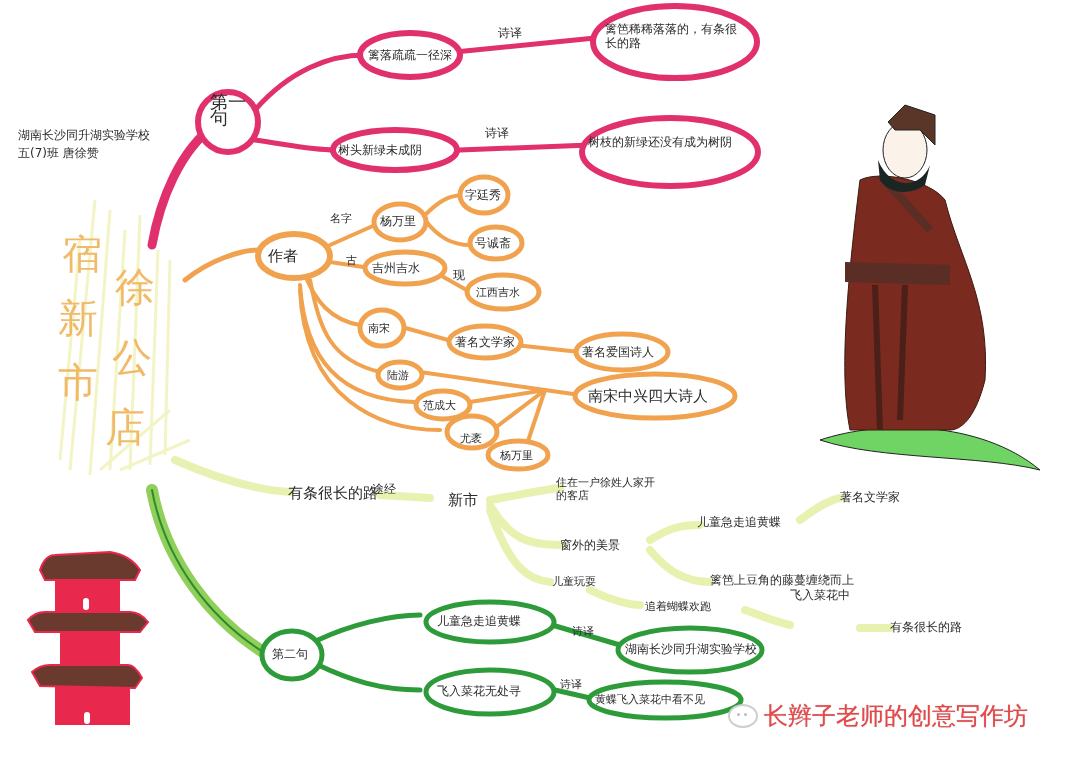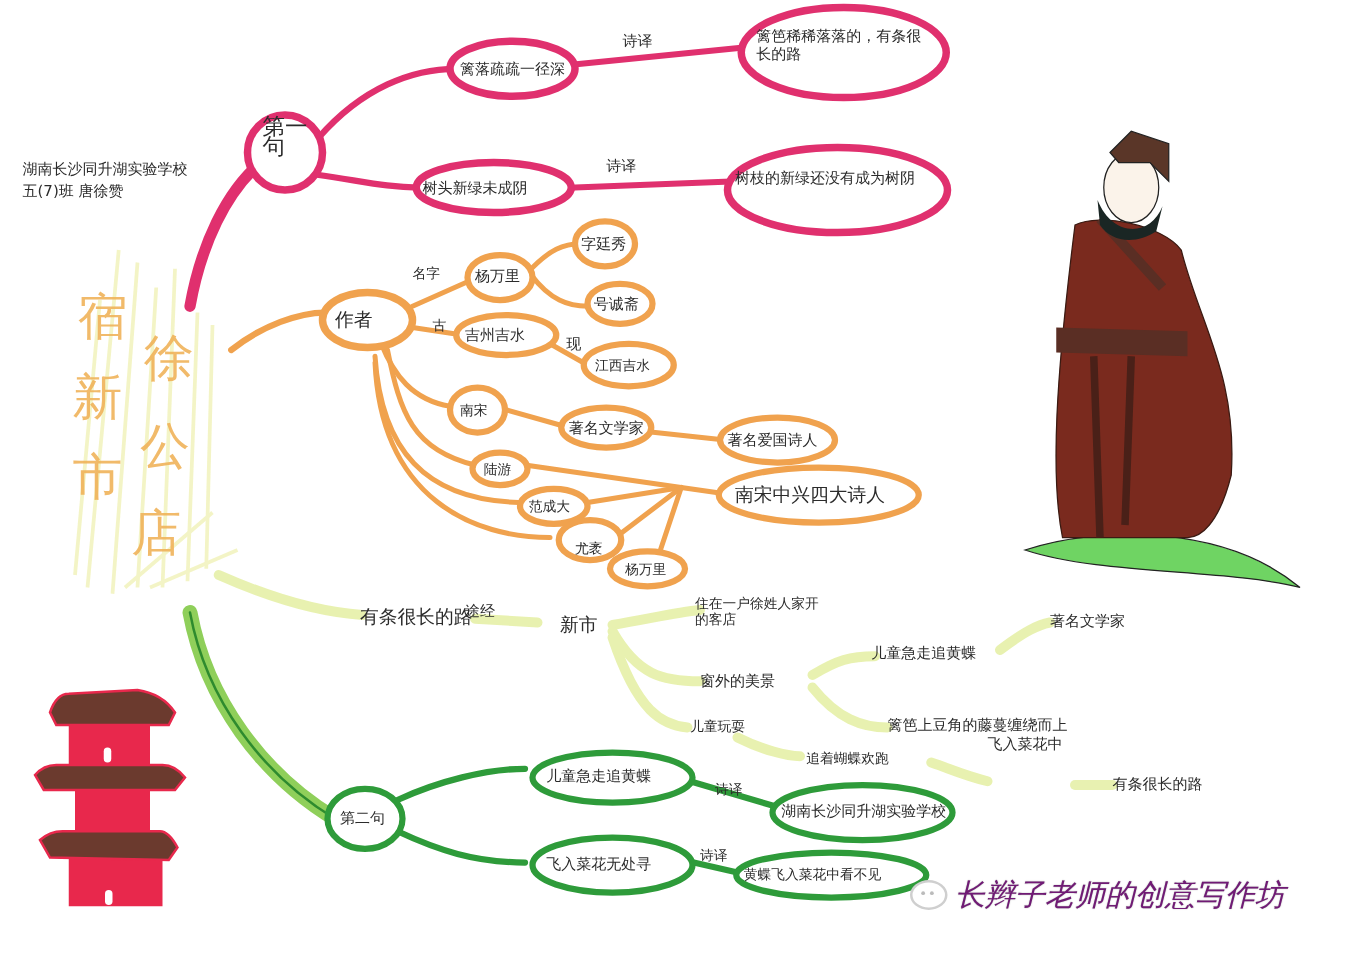--- a/index.html
+++ b/index.html
@@ -6,21 +6,21 @@
   body { width: 1080px; height: 763px; overflow: hidden; position: relative;
          font-family: "DejaVu Sans", sans-serif; color: #2a2a2a; }
   #canvas { position: absolute; left: 0; top: 0; width: 1080px; height: 763px; }
   .lbl { position: absolute; font-size: 15px; line-height: 17px; color: #2b2b2b; white-space: nowrap; }
   .lbl.sm { font-size: 12px; line-height: 14px; }
   .lbl.xs { font-size: 11px; line-height: 13px; text-align: right; }
   .lbl.wrap { white-space: normal; text-align: left; }
   .title-char { position: absolute; font-family: "DejaVu Serif", serif; font-size: 40px;
                 color: #f0b35a; line-height: 44px; opacity: .9; }
   .watermark { position: absolute; left: 728px; top: 700px; display: flex; align-items: center;
-               gap: 6px; color: #701a75; font-size: 24px; text-shadow: 0 0 1px #999; font-style: italic; }
+               gap: 6px; color: #ef4444; font-size: 24px; text-shadow: 0 0 1px #999; }
   .wm-icon { width: 26px; height: 20px; border: 2px solid #cfcfcf; border-radius: 50%;
              position: relative; background: #fff; }
   .wm-icon::before, .wm-icon::after { content: ""; position: absolute; top: 7px; width: 3px; height: 3px;
              background: #bbb; border-radius: 50%; }
   .wm-icon::before { left: 7px; } .wm-icon::after { left: 14px; }
 </style>
 </head>
 <body>
 
 <svg id="canvas" viewBox="0 0 1080 763" xmlns="http://www.w3.org/2000/svg">

